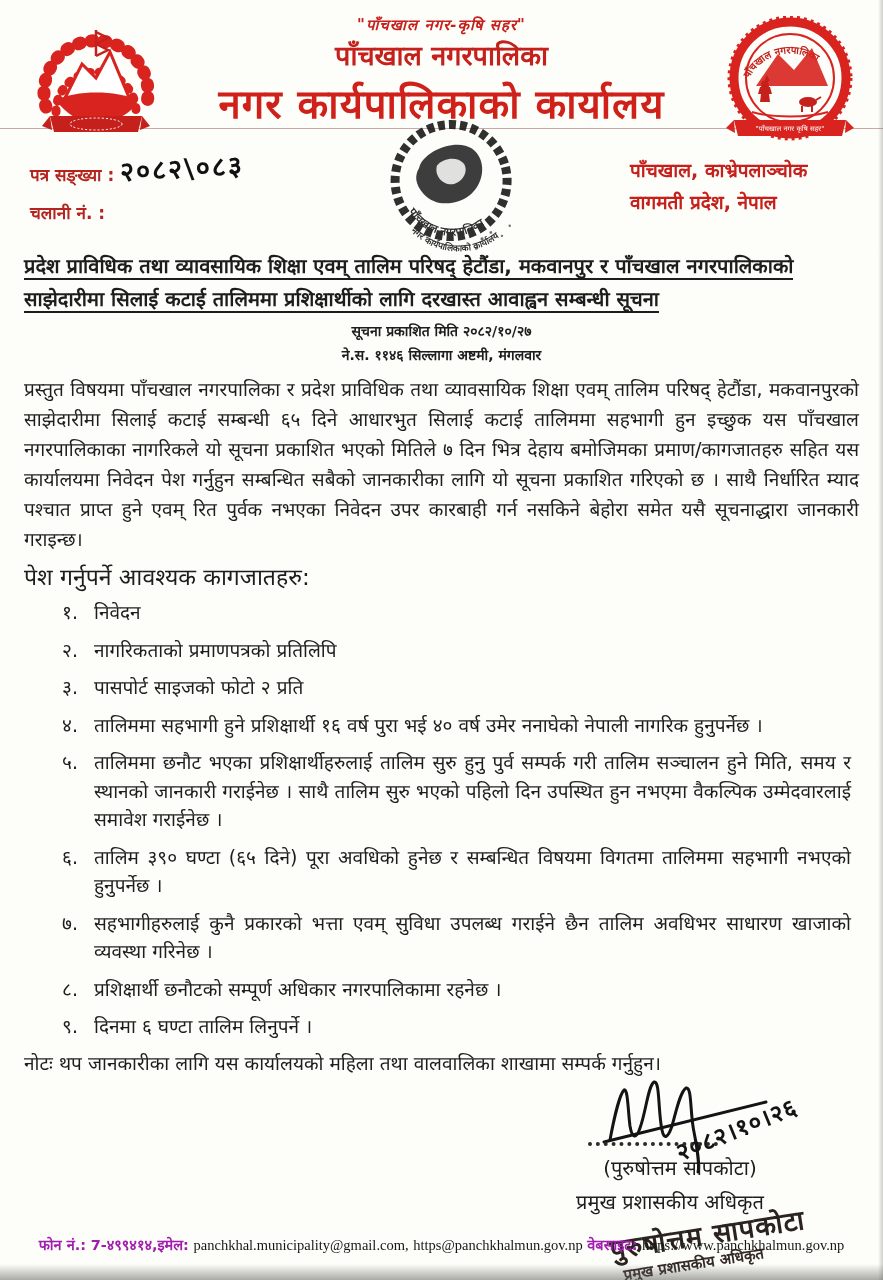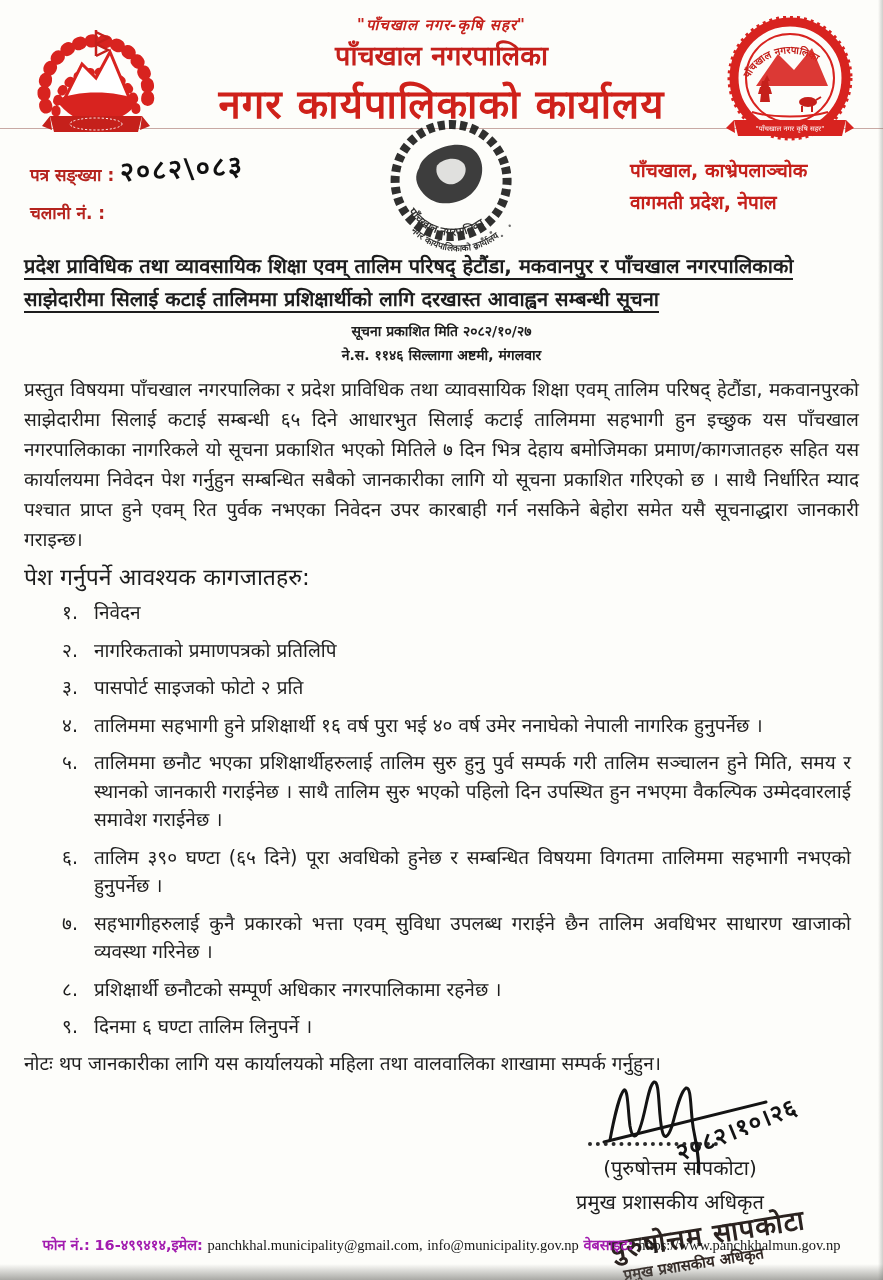--- a/index.html
+++ b/index.html
@@ -245,22 +245,22 @@
     <div class="sig-date">२०८२।१०।२६</div>
     <div class="sig-dots"></div>
     <div class="sig-name">(पुरुषोत्तम सापकोटा)</div>
     <div class="sig-designation">प्रमुख प्रशासकीय अधिकृत</div>
     <div class="stamp-name">पुरुषोत्तम सापकोटा</div>
     <div class="stamp-designation">प्रमुख प्रशासकीय अधिकृत</div>
   </div>
 
   <div class="footer">
     <span class="dev">फोन नं.:</span>
-    <span class="dev">16-४९९४१४,</span><span class="dev">इमेल:</span>
+    <span class="dev">7-४९९४१४,</span><span class="dev">इमेल:</span>
     <span class="lat">panchkhal.municipality@gmail.com,</span>
-    <span class="lat">info@municipality.gov.np</span>
+    <span class="lat">https@panchkhalmun.gov.np</span>
     <span class="dev">वेबसाइट:</span>
     <span class="lat">https://www.panchkhalmun.gov.np</span>
   </div>
 
   <div class="scan-right"></div>
   <div class="scan-bottom"></div>
 </div>
 
 </body></html>

